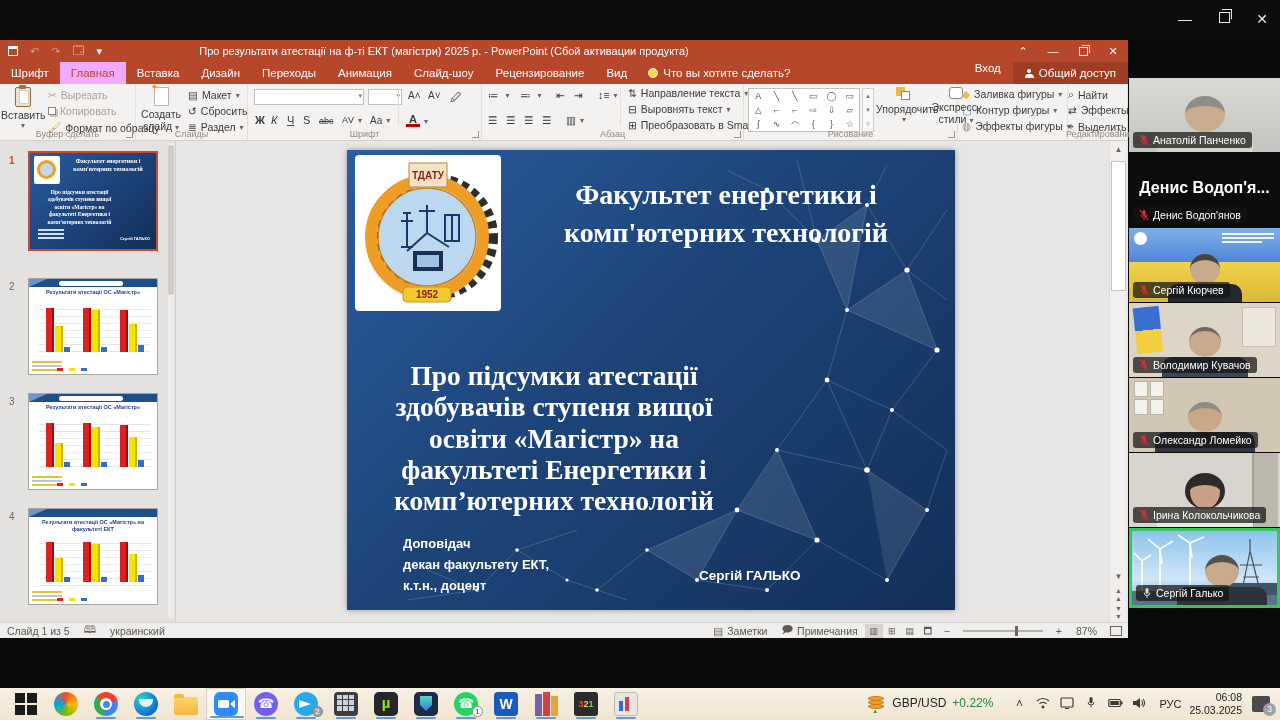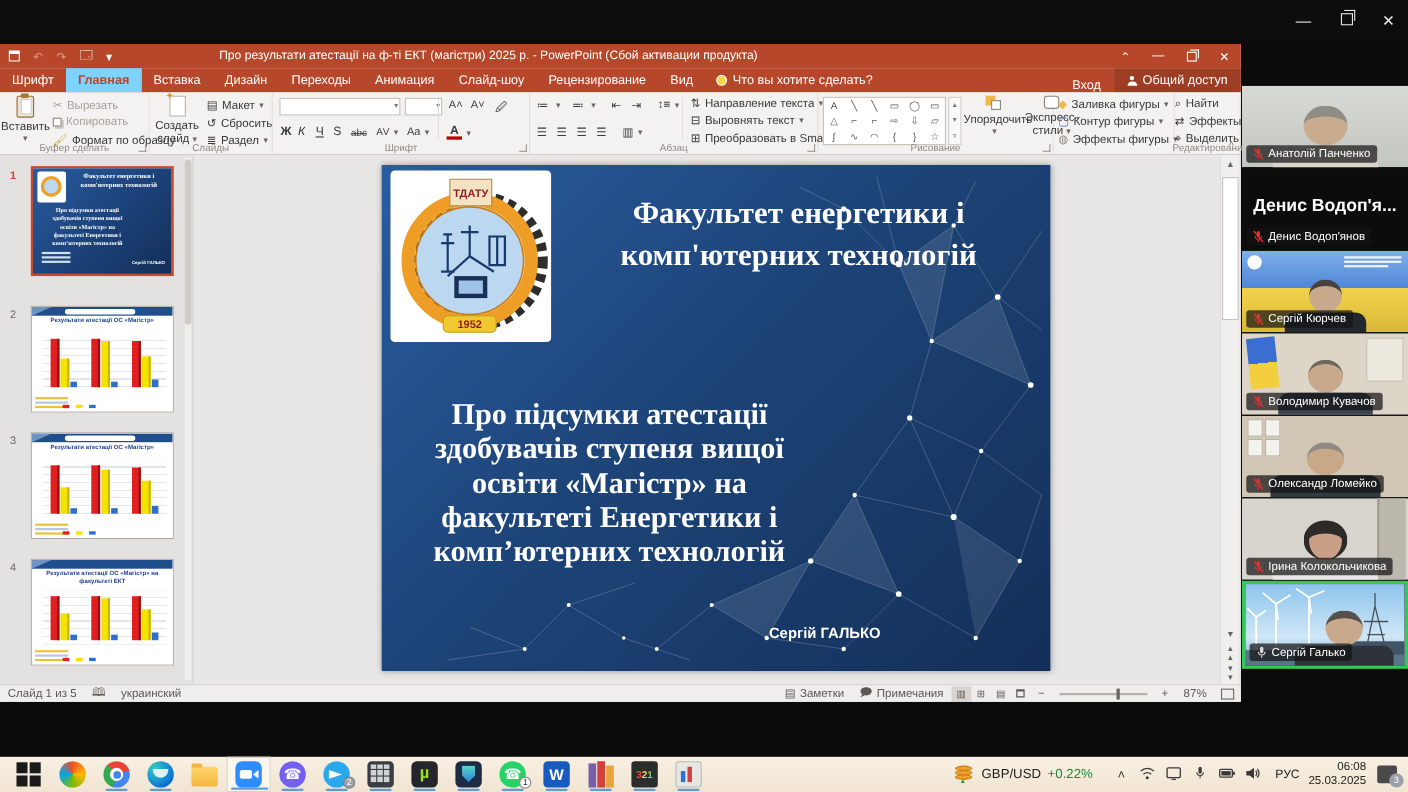--- a/index.html
+++ b/index.html
@@ -23,24 +23,24 @@
   .qat .dim { color:#d89a88; }
   .qat .savebox { width:10px; height:10px; border:1.5px solid #fff; border-top-width:3px; }
   .tb-title { position:absolute; left:0; right:240px; top:0; height:22px; text-align:center; line-height:22px; white-space:nowrap; overflow:hidden; }
   .tb-ctrls { position:absolute; right:0; top:0; height:22px; display:flex; }
   .tb-ctrls .c { width:30px; height:22px; display:flex; align-items:center; justify-content:center; font-size:11px; }
   .tb-ctrls .rbx { width:9px; height:9px; border:1.2px solid #fff; position:relative; }
   .tb-ctrls .rbx::before { content:""; position:absolute; left:2px; top:-3px; width:7px; height:7px; border-top:1.2px solid #fff; border-right:1.2px solid #fff; }
 
   .tabrow { position:absolute; left:0; top:22px; width:100%; height:22px; background:#b7472a; display:flex; color:#fff; font-size:11.5px; }
   .tab { padding:0 11px; display:flex; align-items:center; white-space:nowrap; }
-  .tab.active { background:#7dd3fc; color:#b7472a; font-weight:bold; }
+  .tab.active { background:#f0abfc; color:#b7472a; font-weight:normal; }
   .tellme { display:flex; align-items:center; gap:5px; padding:0 10px; font-style:normal; }
   .bulb { width:10px; height:10px; border-radius:50%; background:#f7d64a; border:1px solid #fff; }
-  .tabrow-right { margin-left:auto; display:flex; align-items:flex-end; }
+  .tabrow-right { margin-left:auto; display:flex; align-items:flex-start; }
   .signin { padding:0 12px; }
   .share { display:flex; align-items:center; gap:5px; padding:0 12px; height:100%; background:rgba(0,0,0,0.14); }
   .person-ico { width:9px; height:9px; position:relative; }
   .person-ico::before { content:""; position:absolute; left:2.5px; top:0; width:4px; height:4px; border-radius:50%; background:#fff; }
   .person-ico::after { content:""; position:absolute; left:0; bottom:0; width:9px; height:4px; border-radius:4px 4px 0 0; background:#fff; }
 
   
   .ribbon { position:absolute; left:0; top:44px; width:100%; height:57px; background:#f4f2f1; border-bottom:1px solid #d2cfcc; font-size:10.5px; color:#3b3a39; }
   .rgroup { position:absolute; top:0; height:56px; border-right:1px solid #e2dedb; }
   .glabel { position:absolute; bottom:1px; left:0; right:0; text-align:center; font-size:9px; color:#8e8882; white-space:nowrap; }
@@ -682,20 +682,25 @@
       </div>
 
       <div class="main-title">
         <div>Про підсумки атестації</div>
         <div>здобувачів ступеня вищої</div>
         <div>освіти «Магістр»  на</div>
         <div>факультеті Енергетики і</div>
         <div>комп’ютерних технологій</div>
       </div>
 
+      <div class="speaker">
+        <div>Доповідач</div>
+        <div>декан факультету ЕКТ,</div>
+        <div>к.т.н., доцент</div>
+      </div>
       <div class="sp-name">Сергій ГАЛЬКО</div>
     </div>
 
     <div class="vsb">
       <div class="btn" style="top:0;">▲</div>
       <div class="vthumb"></div>
       <div class="btn" style="top:427px;">▼</div>
       <div class="btn" style="top:446px;font-size:7px;line-height:8px;">▲<br>▲</div>
       <div class="btn" style="top:464px;font-size:7px;line-height:8px;">▼<br>▼</div>
     </div>

